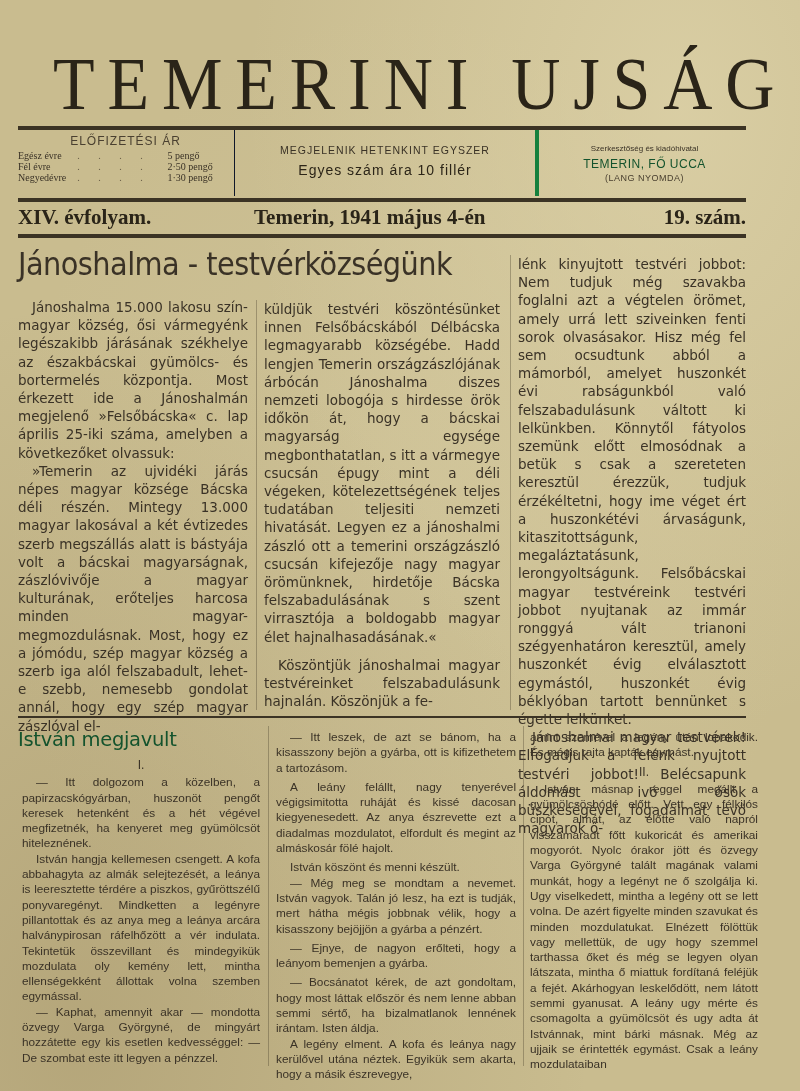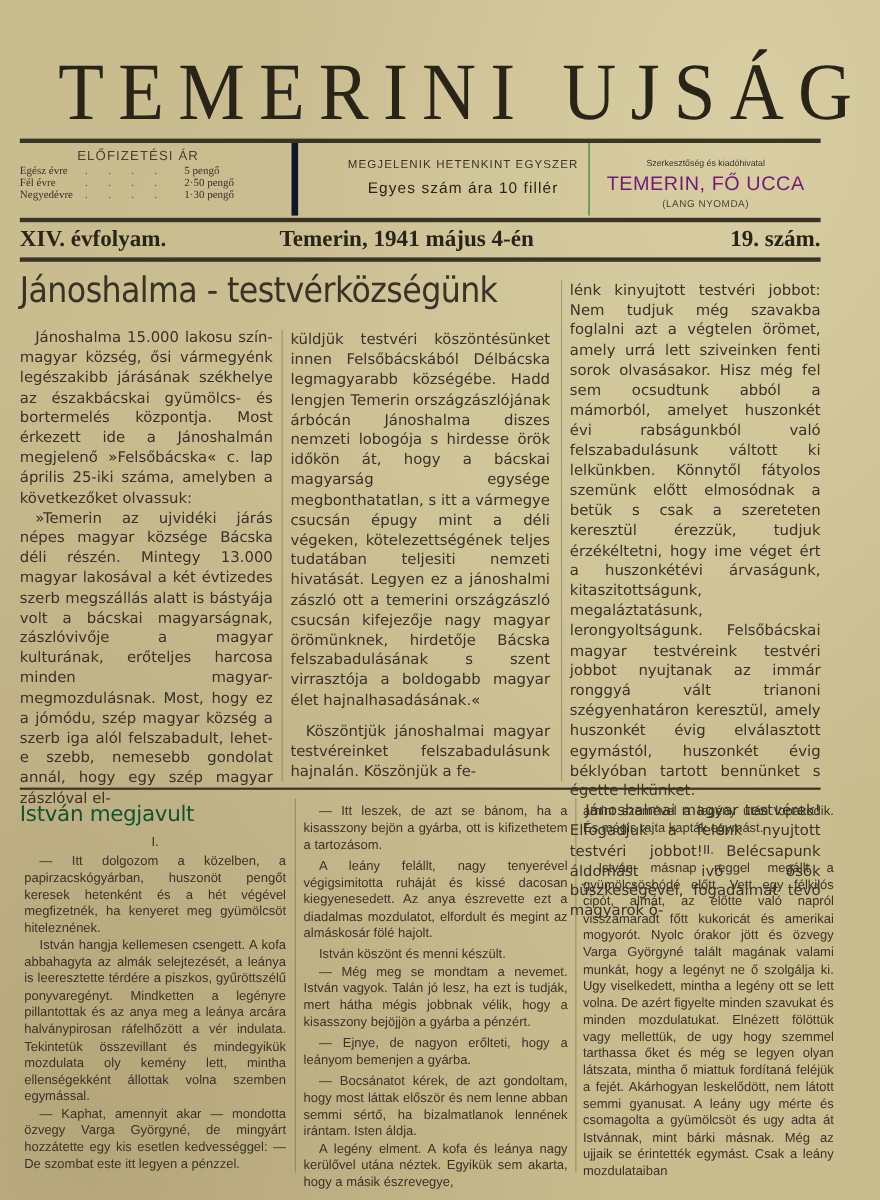--- a/index.html
+++ b/index.html
@@ -23,33 +23,33 @@
     color: #2a2418; line-height: 80px; white-space: nowrap;
     transform: scaleX(0.92); transform-origin: left top;
   }
   .rule { position: absolute; left: 0; width: 728px; background: #3b3324; }
   .rule.thick { height: 4px; }
   .rule.thin { height: 2px; }
 
   .info-row { position: absolute; left: 0; top: 130px; width: 728px; height: 66px; }
   .info-box { position: absolute; top: 0; height: 66px; }
   .info-box.left { left: 0; width: 215px; }
-  .info-box.mid { left: 216px; width: 300px; border-left: 6px solid #0f172a; margin-left: 31px; }
-  .info-box.right { left: 517px; width: 211px; border-left: 1px solid #15803d; }
+  .info-box.mid { left: 216px; width: 300px; border-left: 1px solid #0f172a; }
+  .info-box.right { left: 517px; width: 211px; border-left: 4px solid #15803d; }
 
   .sub-head { font-family: "Liberation Sans", sans-serif; font-size: 12px; text-align: center; letter-spacing: 1px; color: #4a4030; margin-top: 4px; }
   .price-table { margin: 2px 0 0 0; width: 210px; font-family: "Liberation Serif", serif; font-size: 10px; color: #3a3226; border-collapse: collapse; }
   .price-table td { padding: 0; line-height: 11px; }
   .price-table td.dots { color: #6a5e48; letter-spacing: 8px; }
   .price-table td.amt { text-align: left; padding-right: 4px; }
 
   .mid-line1 { font-family: "Liberation Sans", sans-serif; font-size: 10.5px; text-align: center; margin-top: 14px; letter-spacing: 1px; color: #3a3226; }
   .mid-line2 { font-family: "Liberation Sans", sans-serif; font-size: 14px; text-align: center; margin-top: 6px; letter-spacing: 1px; color: #2c2518; }
   .right-line1 { font-family: "Liberation Sans", sans-serif; font-size: 8px; text-align: center; margin-top: 14px; color: #3a3226; }
-  .right-line2 { font-family: "Liberation Sans", sans-serif; font-size: 18px; text-align: center; margin-top: 4px; color: #701a75; letter-spacing: 0.5px; }
+  .right-line2 { font-family: "Liberation Sans", sans-serif; font-size: 12px; text-align: center; margin-top: 4px; color: #14532d; letter-spacing: 0.5px; }
   .right-line3 { font-family: "Liberation Sans", sans-serif; font-size: 9px; text-align: center; margin-top: 2px; color: #4a4030; letter-spacing: 0.5px; }
 
   .dateline { position: absolute; left: 0; top: 205px; width: 728px; height: 30px; font-family: "Liberation Serif", serif; font-weight: bold; font-size: 21px; color: #2a2418; }
   .dateline span { position: absolute; top: 0; }
   .dl-vol { left: 0; }
   .dl-date { left: 236px; }
   .dl-num { right: 0; }
 
   .headline1 { position: absolute; left: 0; top: 244px; width: 490px; font-family: "DejaVu Sans", sans-serif; font-weight: normal; font-size: 32px; color: #3a3226; letter-spacing: -0.6px; line-height: 40px; white-space: nowrap; transform: scaleX(0.90); transform-origin: left top; }
 

